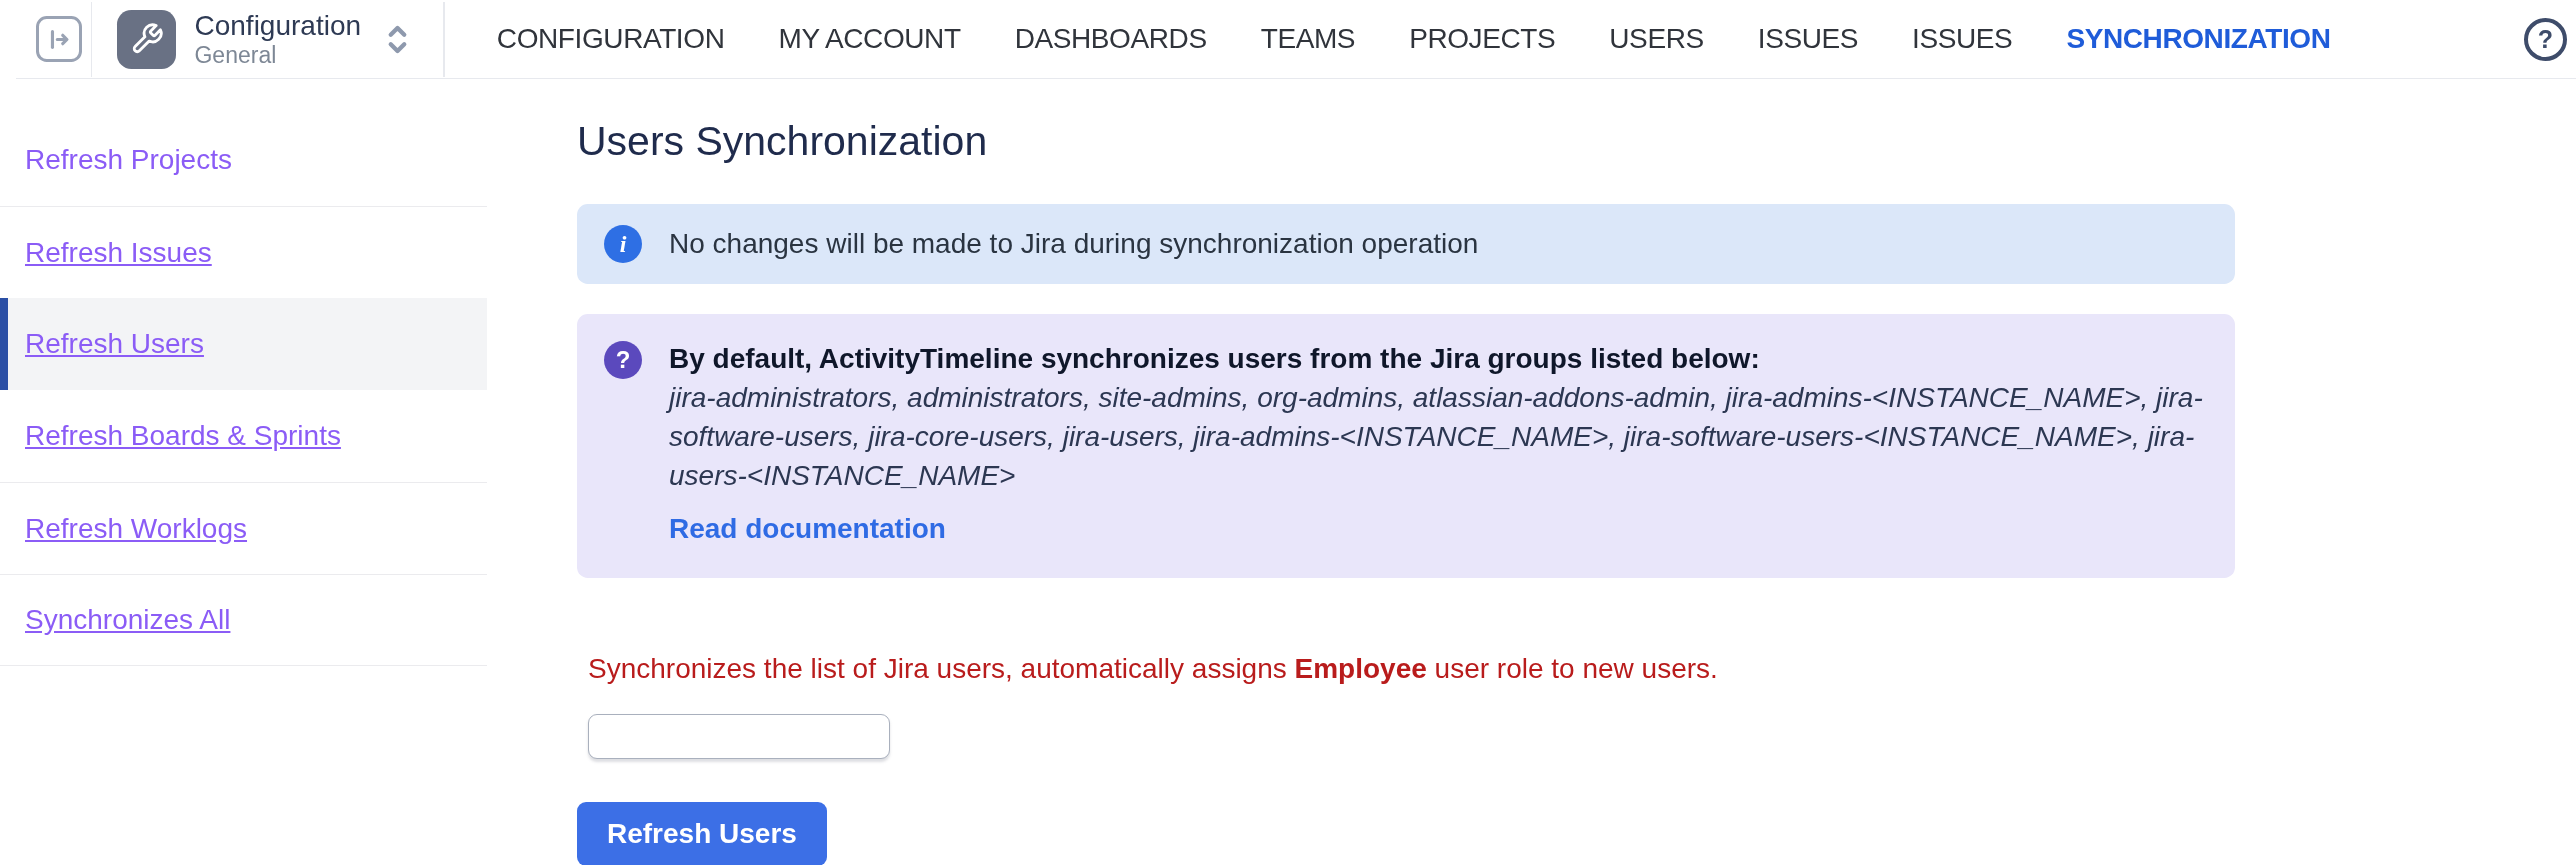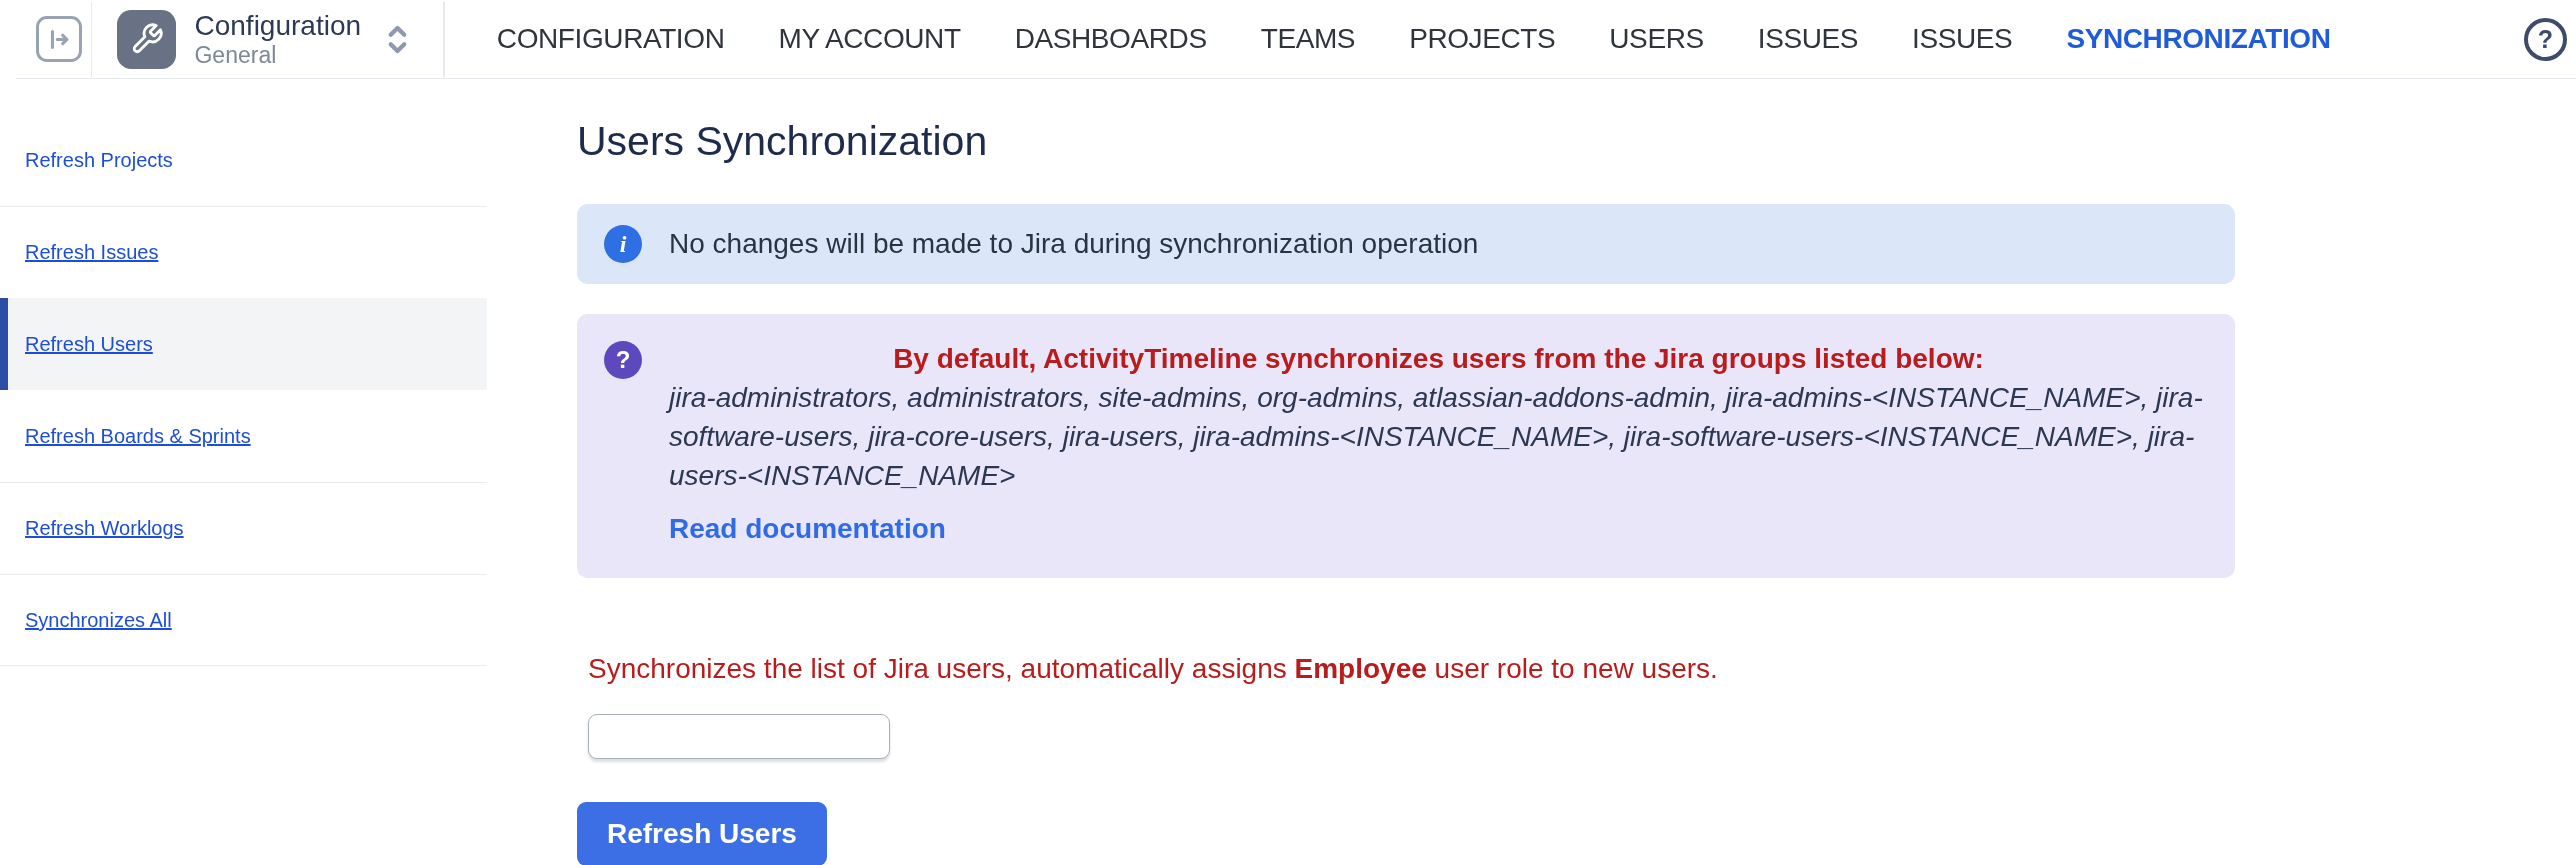--- a/index.html
+++ b/index.html
@@ -56,21 +56,21 @@
   }
 
   
   .sidebar {
     position: absolute; top: 91px; left: 0; width: 487px;
     padding-top: 23px; background: #fff;
   }
   .sidebar ul { list-style: none; }
   .sidebar li {
     height: 92px; display: flex; align-items: center;
-    padding-left: 25px; font-size: 20px; color: #1d4ed8; cursor: pointer;
+    padding-left: 25px; font-size: 28px; color: #8b5cf6; cursor: pointer;
     background: #fff;
   }
   .sidebar li + li { border-top: 1.8px solid #ebebee; text-decoration: underline; }
   .sidebar li:last-child { border-bottom: 1.8px solid #ebebee; }
   .sidebar li.selected {
     background: #f3f4f6;
     border-left: 8px solid #2b4fa5;
     padding-left: 17px;
     border-top: none;
   }
@@ -96,21 +96,21 @@
   .circle-icon {
     width: 38px; height: 38px; border-radius: 50%; flex: none;
     display: flex; align-items: center; justify-content: center;
     color: #ffffff; font-weight: 700; font-size: 24px;
   }
   .info-circle { background: #2e6fe4; font-family: "Liberation Serif", serif; font-style: italic; }
   .question-circle { background: #5b49bd; margin-top: 1.8px; }
   .info-text { font-size: 28px; color: #2a3441; }
 
   .help-content { font-size: 28px; line-height: 39px; max-width: 1541px; }
-  .help-intro { font-weight: 700; color: #b91c1c; text-align: center; }
+  .help-intro { font-weight: 700; color: #0f172a; }
   .help-groups { font-style: italic; color: #2c3752; }
   .help-link {
     display: inline-block; margin-top: 14.3px; color: #2f6be4;
     font-weight: 700; text-decoration: none; cursor: pointer;
   }
 
   .description { margin-top: 75px; font-size: 28px; color: #b91c1c; margin-left: 11px; }
   .description b { font-weight: 700; }
 
   .form-row { margin-top: 29px; display: flex; align-items: center; font-size: 28px; color: #23272e; }

